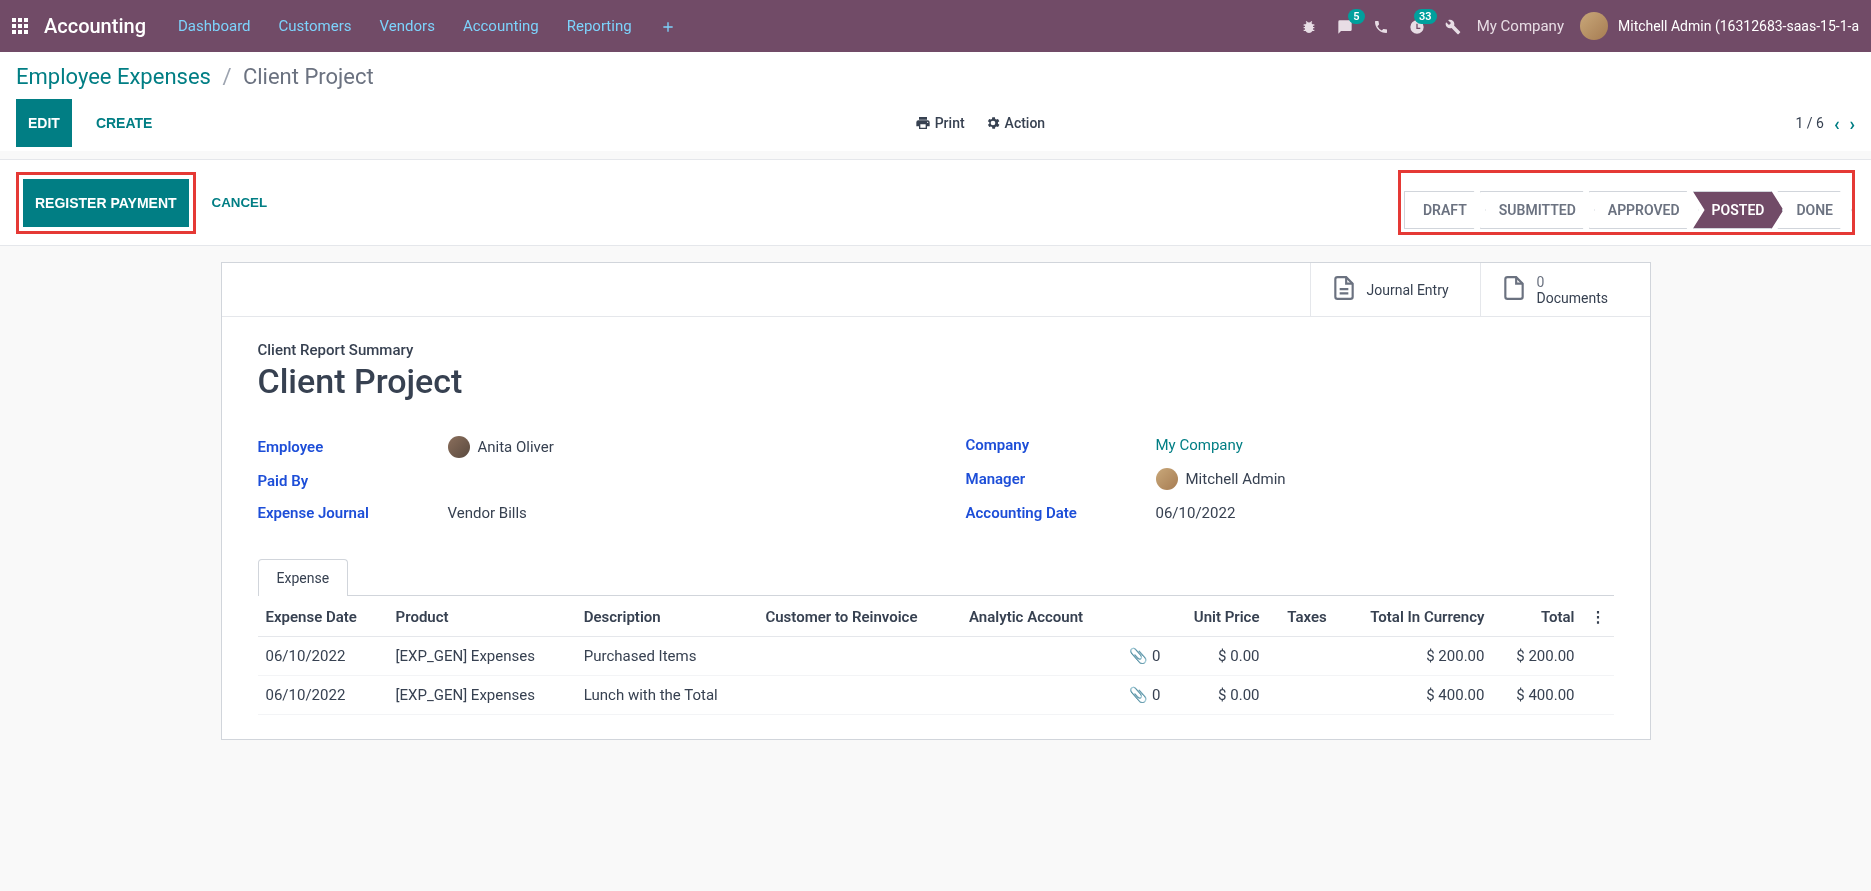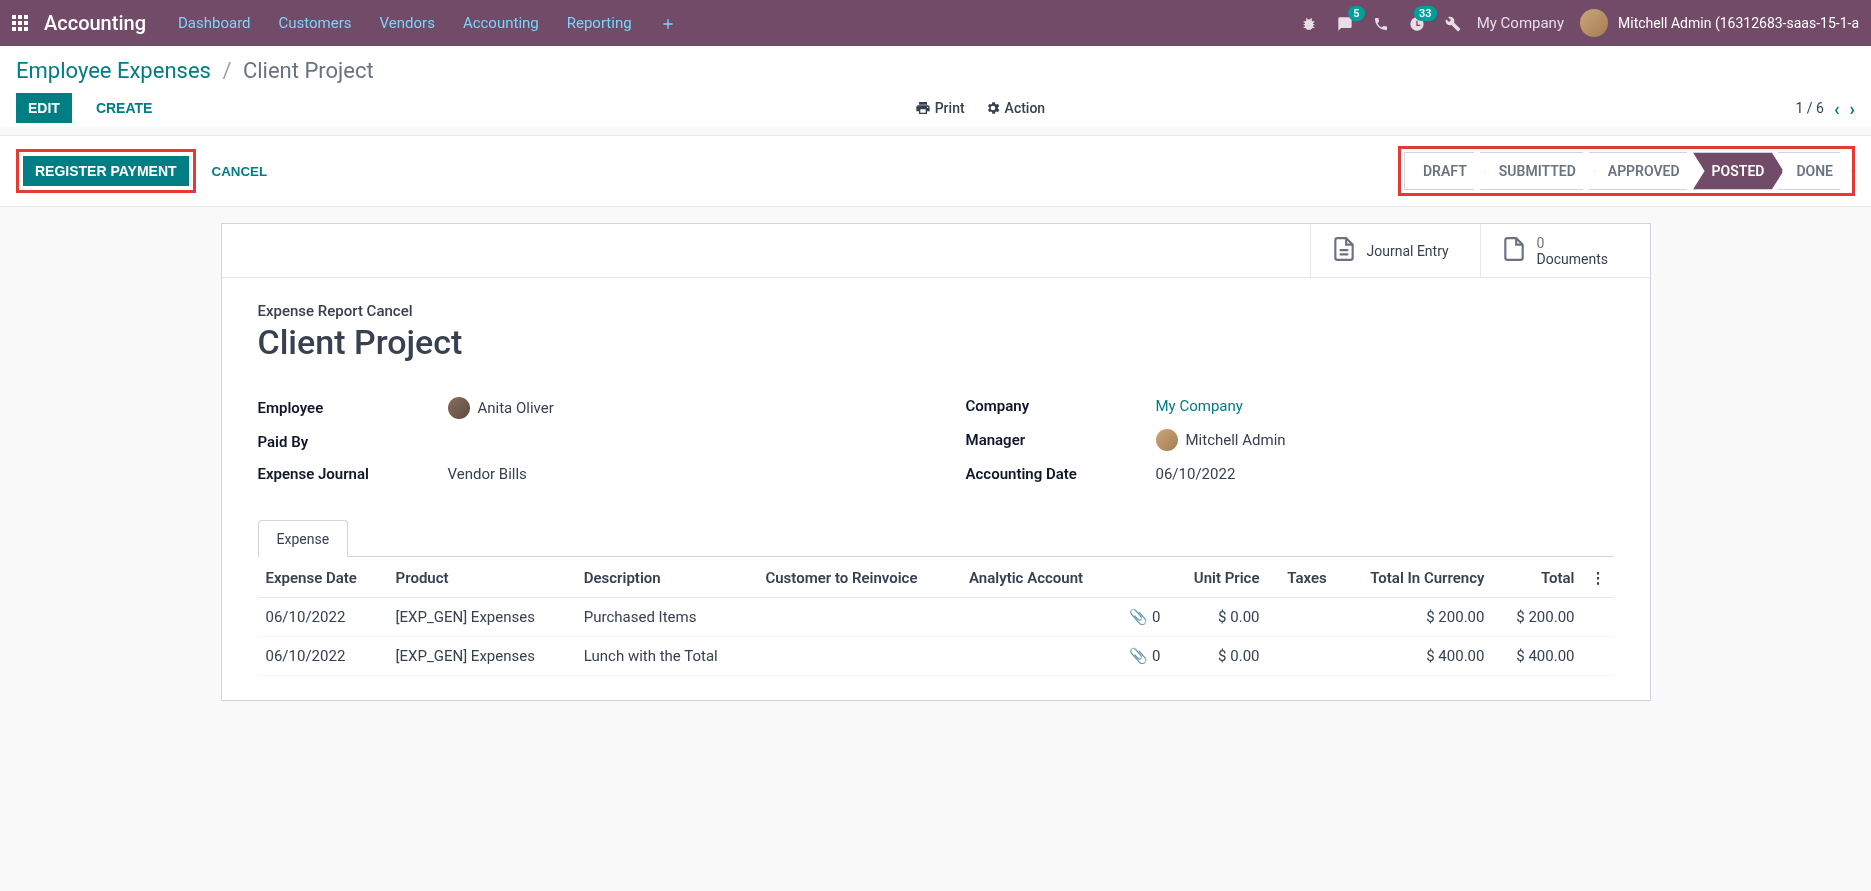--- a/index.html
+++ b/index.html
@@ -1,19 +1,19 @@
 <!DOCTYPE html>
 <html><head>
 <meta charset="utf-8">
 <style>
 * { box-sizing: border-box; margin: 0; padding: 0; }
 body { font-family: -apple-system, BlinkMacSystemFont, "Segoe UI", Roboto, sans-serif; background: #f9f9f9; color: #374151; font-size: 14px; overflow-x: hidden; }
 
 
-.navbar { background: #714B67; height: 46px; display: flex; align-items: center; padding: 0 12px; color: #fff; gap: 4px; }
+.navbar { background: #714B67; height: 52px; display: flex; align-items: center; padding: 0 12px; color: #fff; gap: 4px; }
 .apps-icon { display: grid; grid-template-columns: repeat(3, 4px); grid-template-rows: repeat(3, 4px); gap: 2px; margin-right: 12px; cursor: pointer; }
 .apps-icon span { background: #fff; width: 4px; height: 4px; }
 .brand { font-size: 20px; font-weight: 500; margin-right: 28px; color: #fff; }
 .nav-menu { display: flex; gap: 28px; }
 .nav-menu a { color: #7dd3fc; text-decoration: none; font-size: 15px; cursor: pointer; }
 .nav-spacer { flex: 1; }
 .nav-icons { display: flex; align-items: center; gap: 20px; color: #e8dde5; }
 .nav-icon-btn { position: relative; cursor: pointer; }
 .badge { position: absolute; top: -8px; right: -12px; background: #00A09D; color: #fff; border-radius: 10px; font-size: 11px; padding: 1px 5px; font-weight: 600; }
 .company-name { color: #e8dde5; font-size: 15px; margin: 0 12px; }
@@ -22,55 +22,55 @@
 
 
 .control-panel { background: #fff; padding: 12px 16px 4px; }
 .breadcrumb { font-size: 22px; margin-bottom: 10px; }
 .breadcrumb a { color: #017E84; text-decoration: none; }
 .breadcrumb .sep { color: #9ca3af; margin: 0 6px; }
 .breadcrumb .current { color: #6b7280; }
 
 .cp-row { display: flex; align-items: center; }
 .cp-buttons { display: flex; gap: 12px; align-items: center; }
-.btn { padding: 7px 12px; font-size: 14px; font-weight: 600; border: none; cursor: pointer; text-transform: uppercase; }
+.btn { padding: 16px 12px; font-size: 14px; font-weight: 600; border: none; cursor: pointer; text-transform: uppercase; }
 .btn-prim { background: #017E84; color: #fff; }
 .btn-link { background: transparent; color: #017E84; font-weight: 600; }
 .cp-center { flex: 1; display: flex; justify-content: center; gap: 20px; }
 .cp-center a { color: #374151; text-decoration: none; font-weight: 500; display: flex; align-items: center; gap: 4px; }
 .cp-right { display: flex; align-items: center; gap: 10px; color: #374151; font-size: 14px; }
 .pager-btn { cursor: pointer; color: #017E84; font-weight: bold; font-size: 18px; }
 
 
 .statusbar-row { display: flex; align-items: center; background: #fff; border-top: 1px solid #e5e7eb; border-bottom: 1px solid #e5e7eb; padding: 10px 16px; margin-top: 8px; }
 .highlight-box { border: 3px solid #e53935; padding: 4px; display: inline-flex; gap: 10px; align-items: flex-end; }
 .btn-cancel { background: transparent; color: #017E84; font-weight: 600; padding: 6px 10px; border: none; cursor: pointer; text-transform: uppercase; }
 
 .status-chain { display: flex; align-items: center; margin-left: auto; }
 .status-step { padding: 10px 18px; color: #6b7280; font-weight: 600; font-size: 14px; position: relative; background: #fff; clip-path: polygon(0 0, calc(100% - 12px) 0, 100% 50%, calc(100% - 12px) 100%, 0 100%, 12px 50%); margin-left: -6px; border: 1px solid #d1d5db; }
 .status-step:first-child { clip-path: polygon(0 0, calc(100% - 12px) 0, 100% 50%, calc(100% - 12px) 100%, 0 100%); margin-left: 0; }
 .status-step.active { background: #714B67; color: #fff; }
-.highlight-box-r { border: 3px solid #e53935; padding: 3px 0 3px 3px; }
+.highlight-box-r { border: 3px solid #e53935; padding: 18px 0 3px 3px; }
 
 
 .sheet-bg { padding: 0 16px 40px; }
 .sheet { background: #fff; border: 1px solid #d1d5db; max-width: 1430px; margin: 16px auto; }
 .button-box { display: flex; justify-content: flex-end; border-bottom: 1px solid #e5e7eb; }
 .stat-btn { display: flex; align-items: center; gap: 10px; padding: 10px 20px; border-left: 1px solid #e5e7eb; cursor: pointer; min-width: 170px; }
 .stat-icon svg { width: 26px; height: 30px; stroke: #6b7280; fill: none; stroke-width: 2; }
 .stat-text { display: flex; flex-direction: column; font-size: 14px; color: #374151; }
 .stat-num { color: #6b7280; }
 
 .sheet-pad { padding: 24px 36px; }
 .title-label { font-size: 15px; color: #374151; font-weight: 500; }
 .title-h1 { font-size: 34px; font-weight: 500; color: #374151; margin: 2px 0 28px; }
 
 .fields-grid { display: grid; grid-template-columns: 1fr 1fr; gap: 0 60px; }
 .field-row { display: grid; grid-template-columns: 190px 1fr; align-items: center; padding: 7px 0; }
-.field-label { font-weight: 600; color: #0f172a; font-size: 15px; }
+.field-label { font-weight: 600; color: #1d4ed8; font-size: 15px; }
 .field-val { color: #374151; font-size: 15px; display: flex; align-items: center; gap: 8px; }
 .field-val a { color: #017E84; text-decoration: none; }
 .mini-avatar { width: 22px; height: 22px; border-radius: 50%; }
 .av1 { background: linear-gradient(135deg, #8b6f5c, #5a4a3f); }
 .av2 { background: linear-gradient(135deg, #c9a87a, #a67c52); }
 
 
 .tabs { margin-top: 30px; }
 .tab-list { display: flex; border-bottom: 1px solid #d1d5db; }
 .tab { padding: 10px 18px; border: 1px solid #d1d5db; border-bottom: none; background: #fff; color: #374151; font-size: 14px; cursor: pointer; margin-bottom: -1px; border-radius: 4px 4px 0 0; }
@@ -210,21 +210,21 @@
               <path d="M14 2v6h6"></path>
             </svg></div>
         <div class="stat-text">
             <span class="stat-num">0</span>
             <span>Documents</span>
           </div>
       </div>
     </div>
 
     <div class="sheet-pad">
-      <div class="title-label">Expense Report Cancel</div>
+      <div class="title-label">Client Report Summary</div>
       <h1 class="title-h1">Client Project</h1>
 
       <div class="fields-grid">
         <div>
           <div class="field-row">
               <div class="field-label">Employee</div>
               <div class="field-val">
                 <div class="mini-avatar av1"></div>
                 <span>Anita Oliver</span>
               </div>

